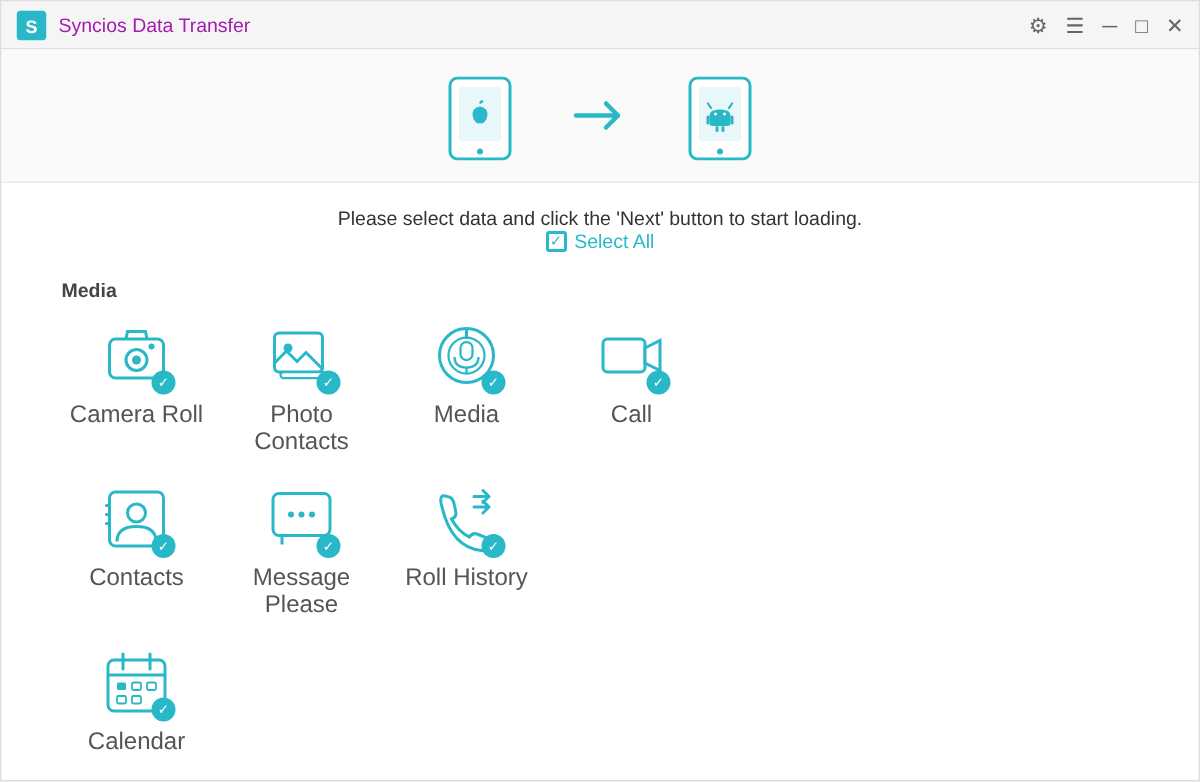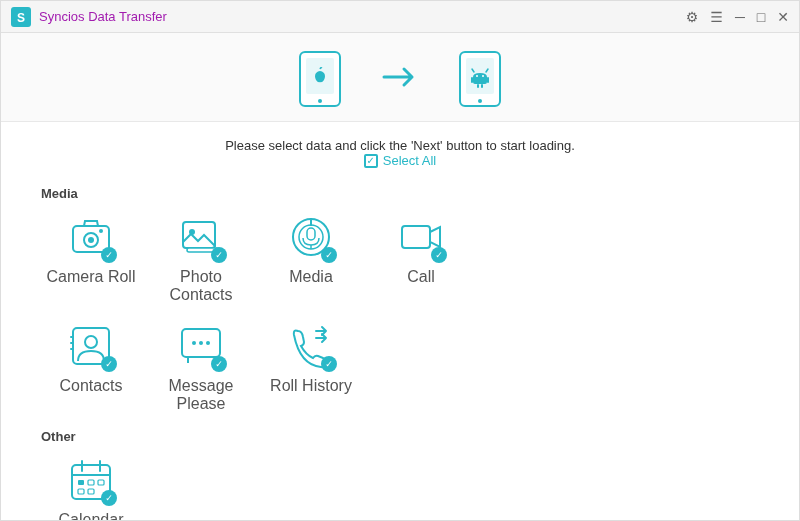--- a/index.html
+++ b/index.html
@@ -360,21 +360,20 @@
             </svg>
             <div class="check-badge">✓</div>
           </div>
           <span class="item-label">Roll History</span>
         </div>
 
       </div>
     </div>
 
     <div>
-      <div class="section-label">Other</div>
       <div class="items-grid">
 
         <div class="data-item">
           <div class="icon-wrapper">
             <svg class="main-icon" viewBox="0 0 46 46" fill="none" xmlns="http://www.w3.org/2000/svg">
               <rect x="4" y="8" width="38" height="34" rx="4" stroke="#29b8c7" stroke-width="2" fill="white"></rect>
               <line x1="4" y1="18" x2="42" y2="18" stroke="#29b8c7" stroke-width="2"></line>
               <line x1="14" y1="4" x2="14" y2="14" stroke="#29b8c7" stroke-width="2" stroke-linecap="round"></line>
               <line x1="32" y1="4" x2="32" y2="14" stroke="#29b8c7" stroke-width="2" stroke-linecap="round"></line>
               <rect x="10" y="23" width="6" height="5" rx="1" fill="#29b8c7"></rect>

